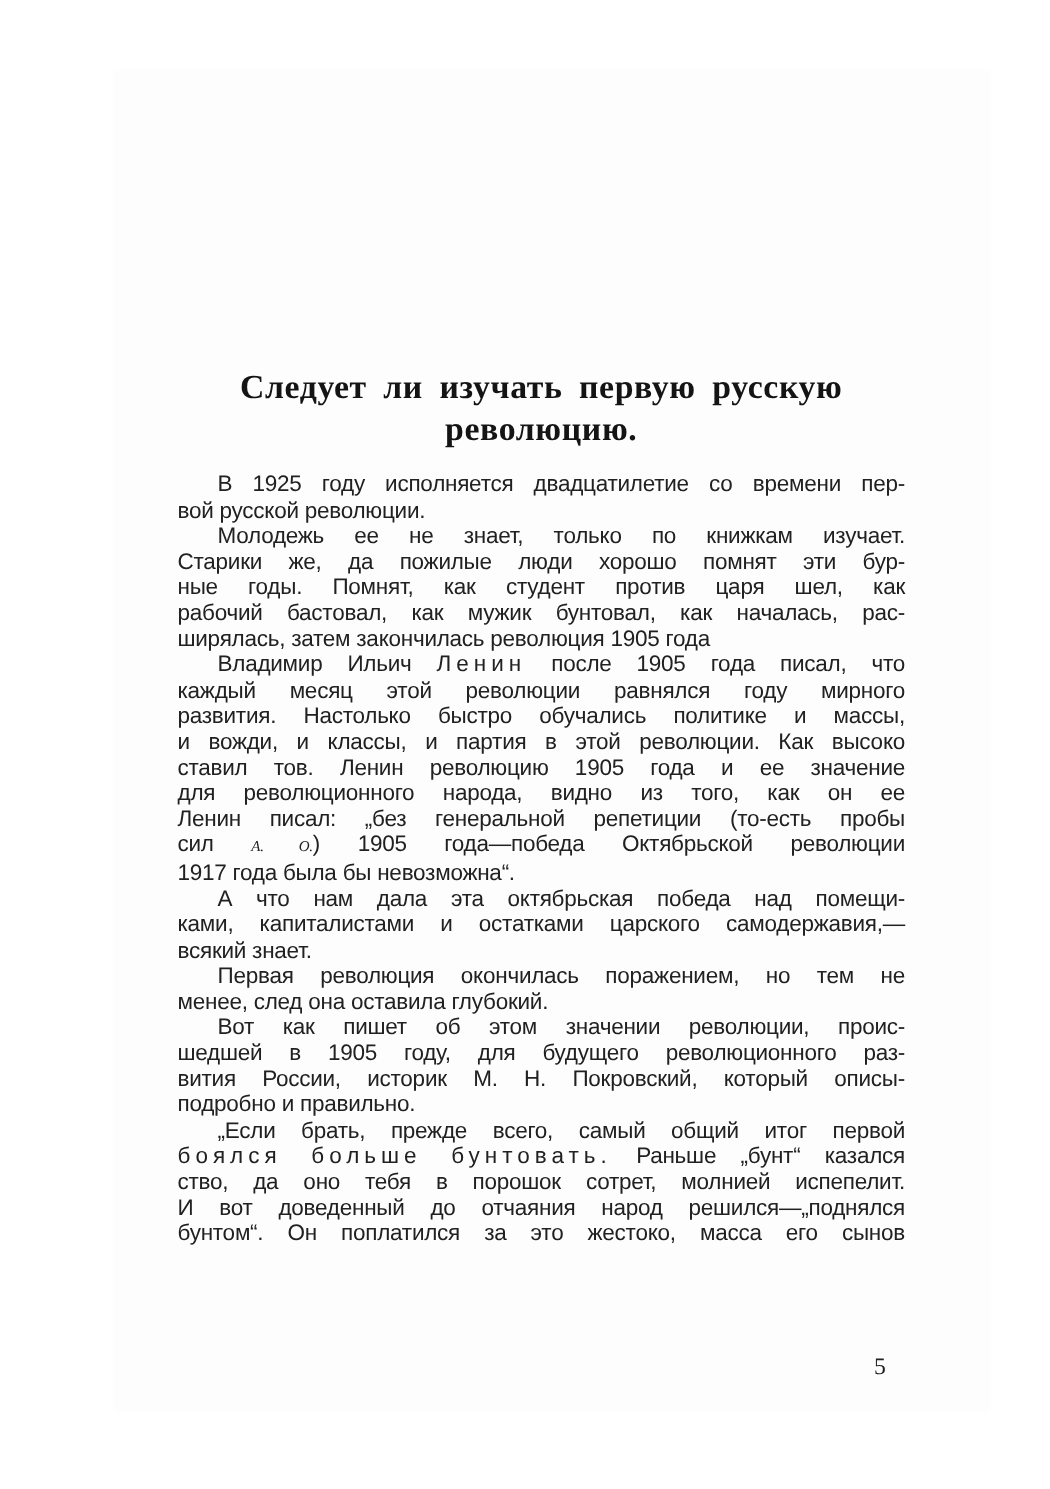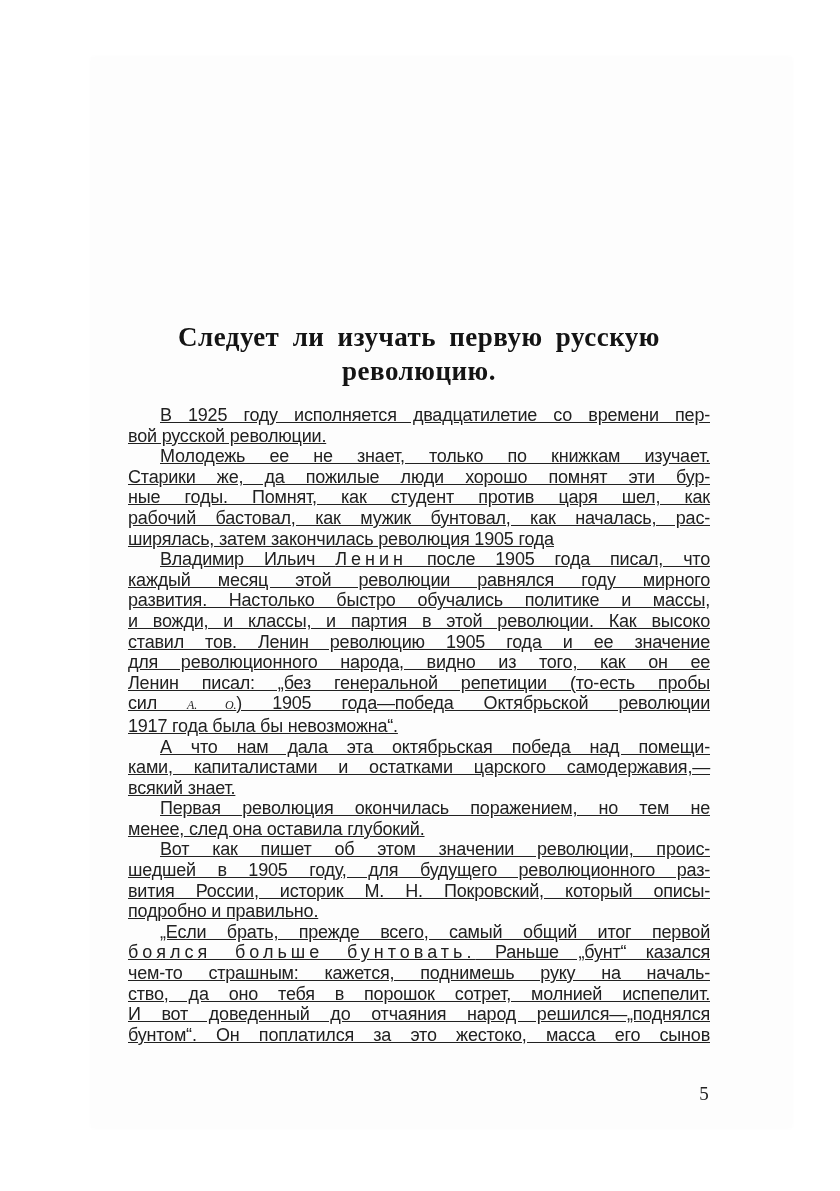--- a/index.html
+++ b/index.html
@@ -1,25 +1,25 @@
 <!DOCTYPE html>
 <html lang="ru"><head>
 <meta charset="utf-8">
 <style>
   html,body{margin:0;padding:0;background:#ffffff;}
   .canvas{position:relative;width:840px;height:1191px;background:#ffffff;overflow:hidden;
           font-family:"Liberation Sans",sans-serif;color:#1e1e1e;}
   .page-sheet{position:absolute;left:91px;top:57px;width:701px;height:1071px;
               background:#fdfdfd;box-shadow:0 0 5px rgba(0,0,0,0.02);}
-  .textblock{position:absolute;left:128px;top:292px;width:582px;margin-top:28px;}
+  .textblock{position:absolute;left:142px;top:292px;width:582px;}
   .doc-title{font-family:"Liberation Serif",serif;font-weight:bold;font-size:27px;
              line-height:34px;text-align:center;color:#141414;word-spacing:6px;
              letter-spacing:0.5px;}
   .body-text{margin-top:17px;font-size:18px;line-height:20.6px;letter-spacing:-0.2px;
-             color:#212121;text-decoration:underline;}
+             color:#212121;}
   .ln{text-align:justify;text-align-last:justify;}
   .ln.end{text-align-last:left;}
   .ln.ind{text-indent:32px;}
   .sp{letter-spacing:4px;}
   .em{font-style:italic;font-family:"Liberation Serif",serif;font-size:12px;}
   .page-number{position:absolute;left:694px;top:1083px;width:20px;text-align:center;
                font-family:"Liberation Serif",serif;font-size:19px;color:#222;}
 </style>
 </head>
 <body>
@@ -54,21 +54,20 @@
       <div class="ln">ками, капиталистами и остатками царского самодержавия,—</div>
       <div class="ln end">всякий знает.</div>
       <div class="ln ind">Первая революция окончилась поражением, но тем не</div>
       <div class="ln end">менее, след она оставила глубокий.</div>
       <div class="ln ind">Вот как пишет об этом значении революции, проис-</div>
       <div class="ln">шедшей в 1905 году, для будущего революционного раз-</div>
       <div class="ln">вития России, историк М. Н. Покровский, который описы-</div>
       <div class="ln end">подробно и правильно.</div>
       <div class="ln ind">„Если брать, прежде всего, самый общий итог первой</div>
       <div class="ln"><span class="sp">боялся больше бунтовать.</span><span> Раньше „бунт“ казался</span></div>
-      <div class="ln">чем-то страшным: кажется, поднимешь руку на началь-</div>
       <div class="ln">ство, да оно тебя в порошок сотрет, молнией испепелит.</div>
       <div class="ln">И вот доведенный до отчаяния народ решился—„поднялся</div>
       <div class="ln">бунтом“. Он поплатился за это жестоко, масса его сынов</div>
     </div>
   </div>
 
   <div class="page-number">5</div>
 </div>
 
 </body></html>

